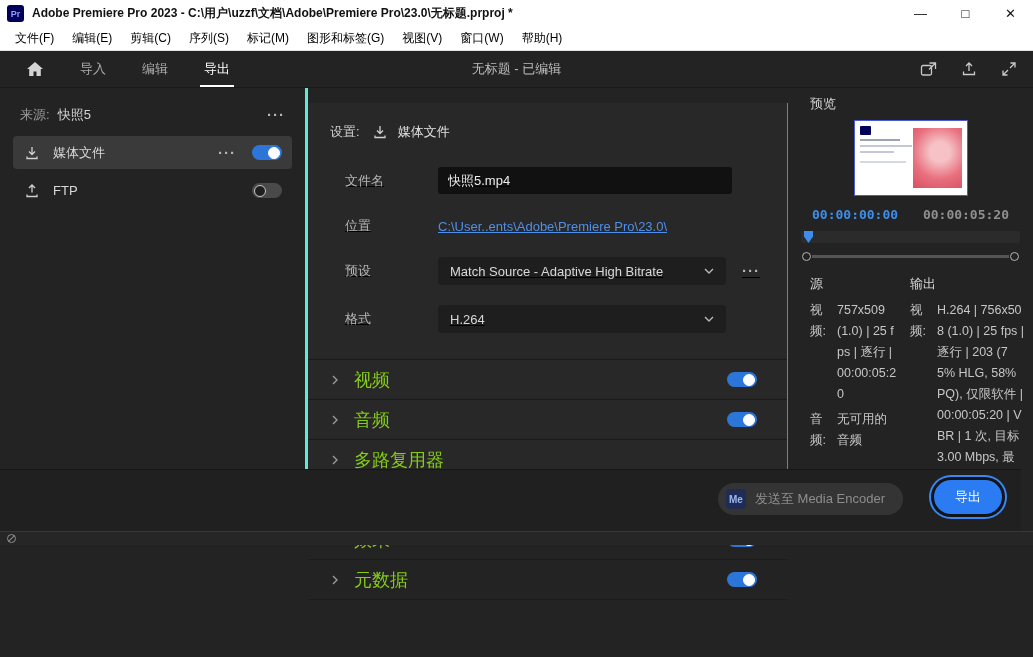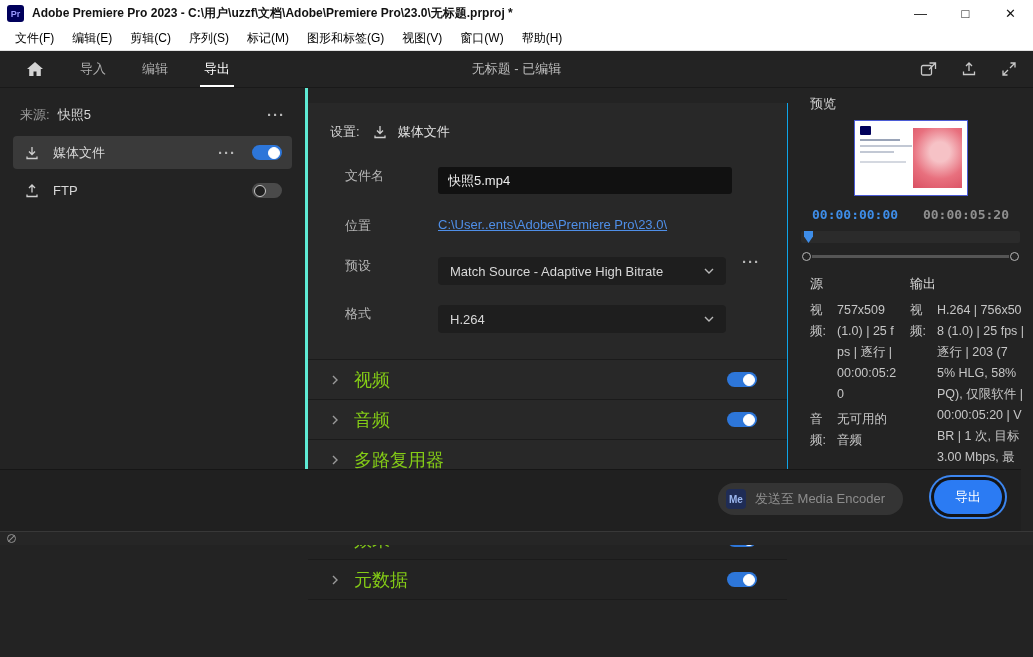--- a/index.html
+++ b/index.html
@@ -51,21 +51,21 @@
   
   .toggle { position:relative; width:30px; height:15px; border-radius:8px; background:#4a4a4a; flex:none; }
   .toggle .knob { position:absolute; top:1.5px; left:2px; width:12px; height:12px; border-radius:50%; background:#1f1f1f; border:1.5px solid #c9c9c9; }
   .toggle.on { background:#2d76d9; }
   .toggle.on .knob { left:auto; right:2px; background:#ffffff; border-color:#ffffff; }
 
   
   .set-header { display:flex; align-items:center; padding:20px 0 0 22px; font-size:13px; color:#e0e0e0; }
   .set-header .k { margin-right:12px; color:#cfcfcf; }
   .set-header .icon { margin-right:10px; display:flex; }
-  .field-row { display:flex; align-items:flex-start; padding-left:37px; }
+  .field-row { display:flex; align-items:center; padding-left:37px;text-decoration:underline; }
   .field-label { width:93px; flex:none; font-size:13px; color:#b5b5b5; }
   .text-input { width:294px; height:27px; background:#111111; border:none; border-radius:3px; color:#ececec; font-size:13px; padding:0 10px; font-family:inherit; }
   .link { font-size:13px; color:#4f8fe8; text-decoration:underline; }
   .select { width:288px; height:28px; background:#1e1e1e; border-radius:4px; display:flex; align-items:center; padding:0 12px; font-size:13px; color:#d8d8d8; }
   .select .chev { margin-left:auto; display:flex; }
   .sections { margin-top:26px; border-top:1px solid #1b1b1b; }
   .section-row { height:40px; display:flex; align-items:center; padding:0 30px 0 24px; border-bottom:1px solid #1b1b1b; }
   .section-row .chev-r { display:flex; margin-right:16px; }
   .section-row .lbl { font-size:18px; color:#84cc16; }
   .section-row .toggle { margin-left:auto; }

